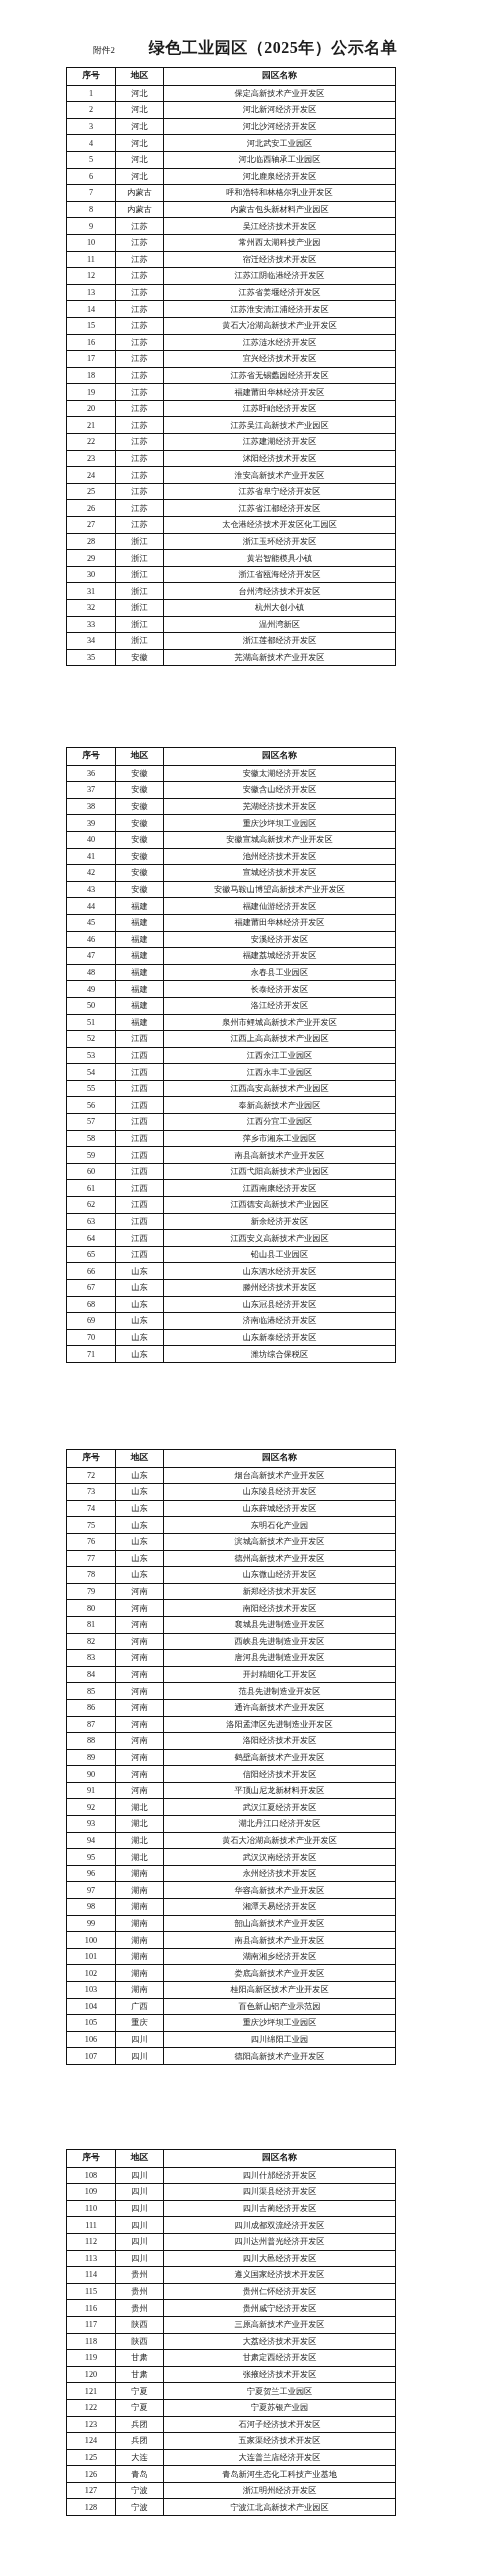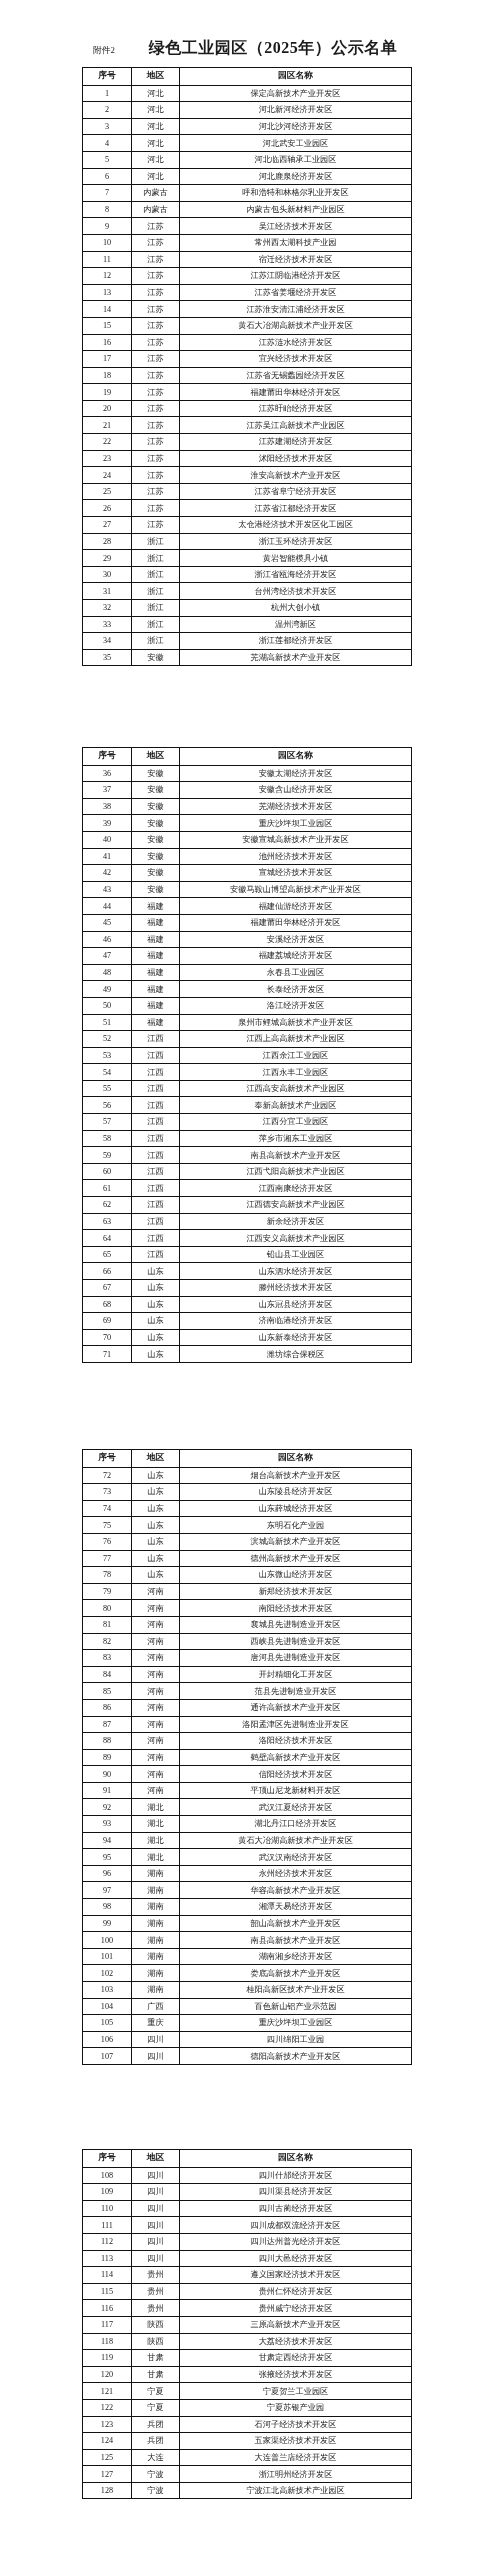--- a/index.html
+++ b/index.html
@@ -25,21 +25,21 @@
     top:40px;
     width:268px;
     text-align:center;
     font-size:16px;
     line-height:15.5px;
     font-weight:bold;
     letter-spacing:0.5px;
   }
   .tbl{
     position:absolute;
-    left:82px;
+    left:66px;
     width:330px;
     border:1.3px solid #111;
     box-sizing:border-box;
     background:#ffffff;
   }
   .t1{top:67px;}
   .t2{top:747px;}
   .t3{top:1449px;}
   .t4{top:2149px;}
   .tr{
@@ -717,20 +717,25 @@
         <div class="td c1">124</div>
         <div class="td c2">兵团</div>
         <div class="td c3">五家渠经济技术开发区</div>
       </div>
       <div class="tr">
         <div class="td c1">125</div>
         <div class="td c2">大连</div>
         <div class="td c3">大连普兰店经济开发区</div>
       </div>
       <div class="tr">
+        <div class="td c1">126</div>
+        <div class="td c2">青岛</div>
+        <div class="td c3">青岛新河生态化工科技产业基地</div>
+      </div>
+      <div class="tr">
         <div class="td c1">127</div>
         <div class="td c2">宁波</div>
         <div class="td c3">浙江明州经济开发区</div>
       </div>
       <div class="tr">
         <div class="td c1">128</div>
         <div class="td c2">宁波</div>
         <div class="td c3">宁波江北高新技术产业园区</div>
       </div>
     </section>

